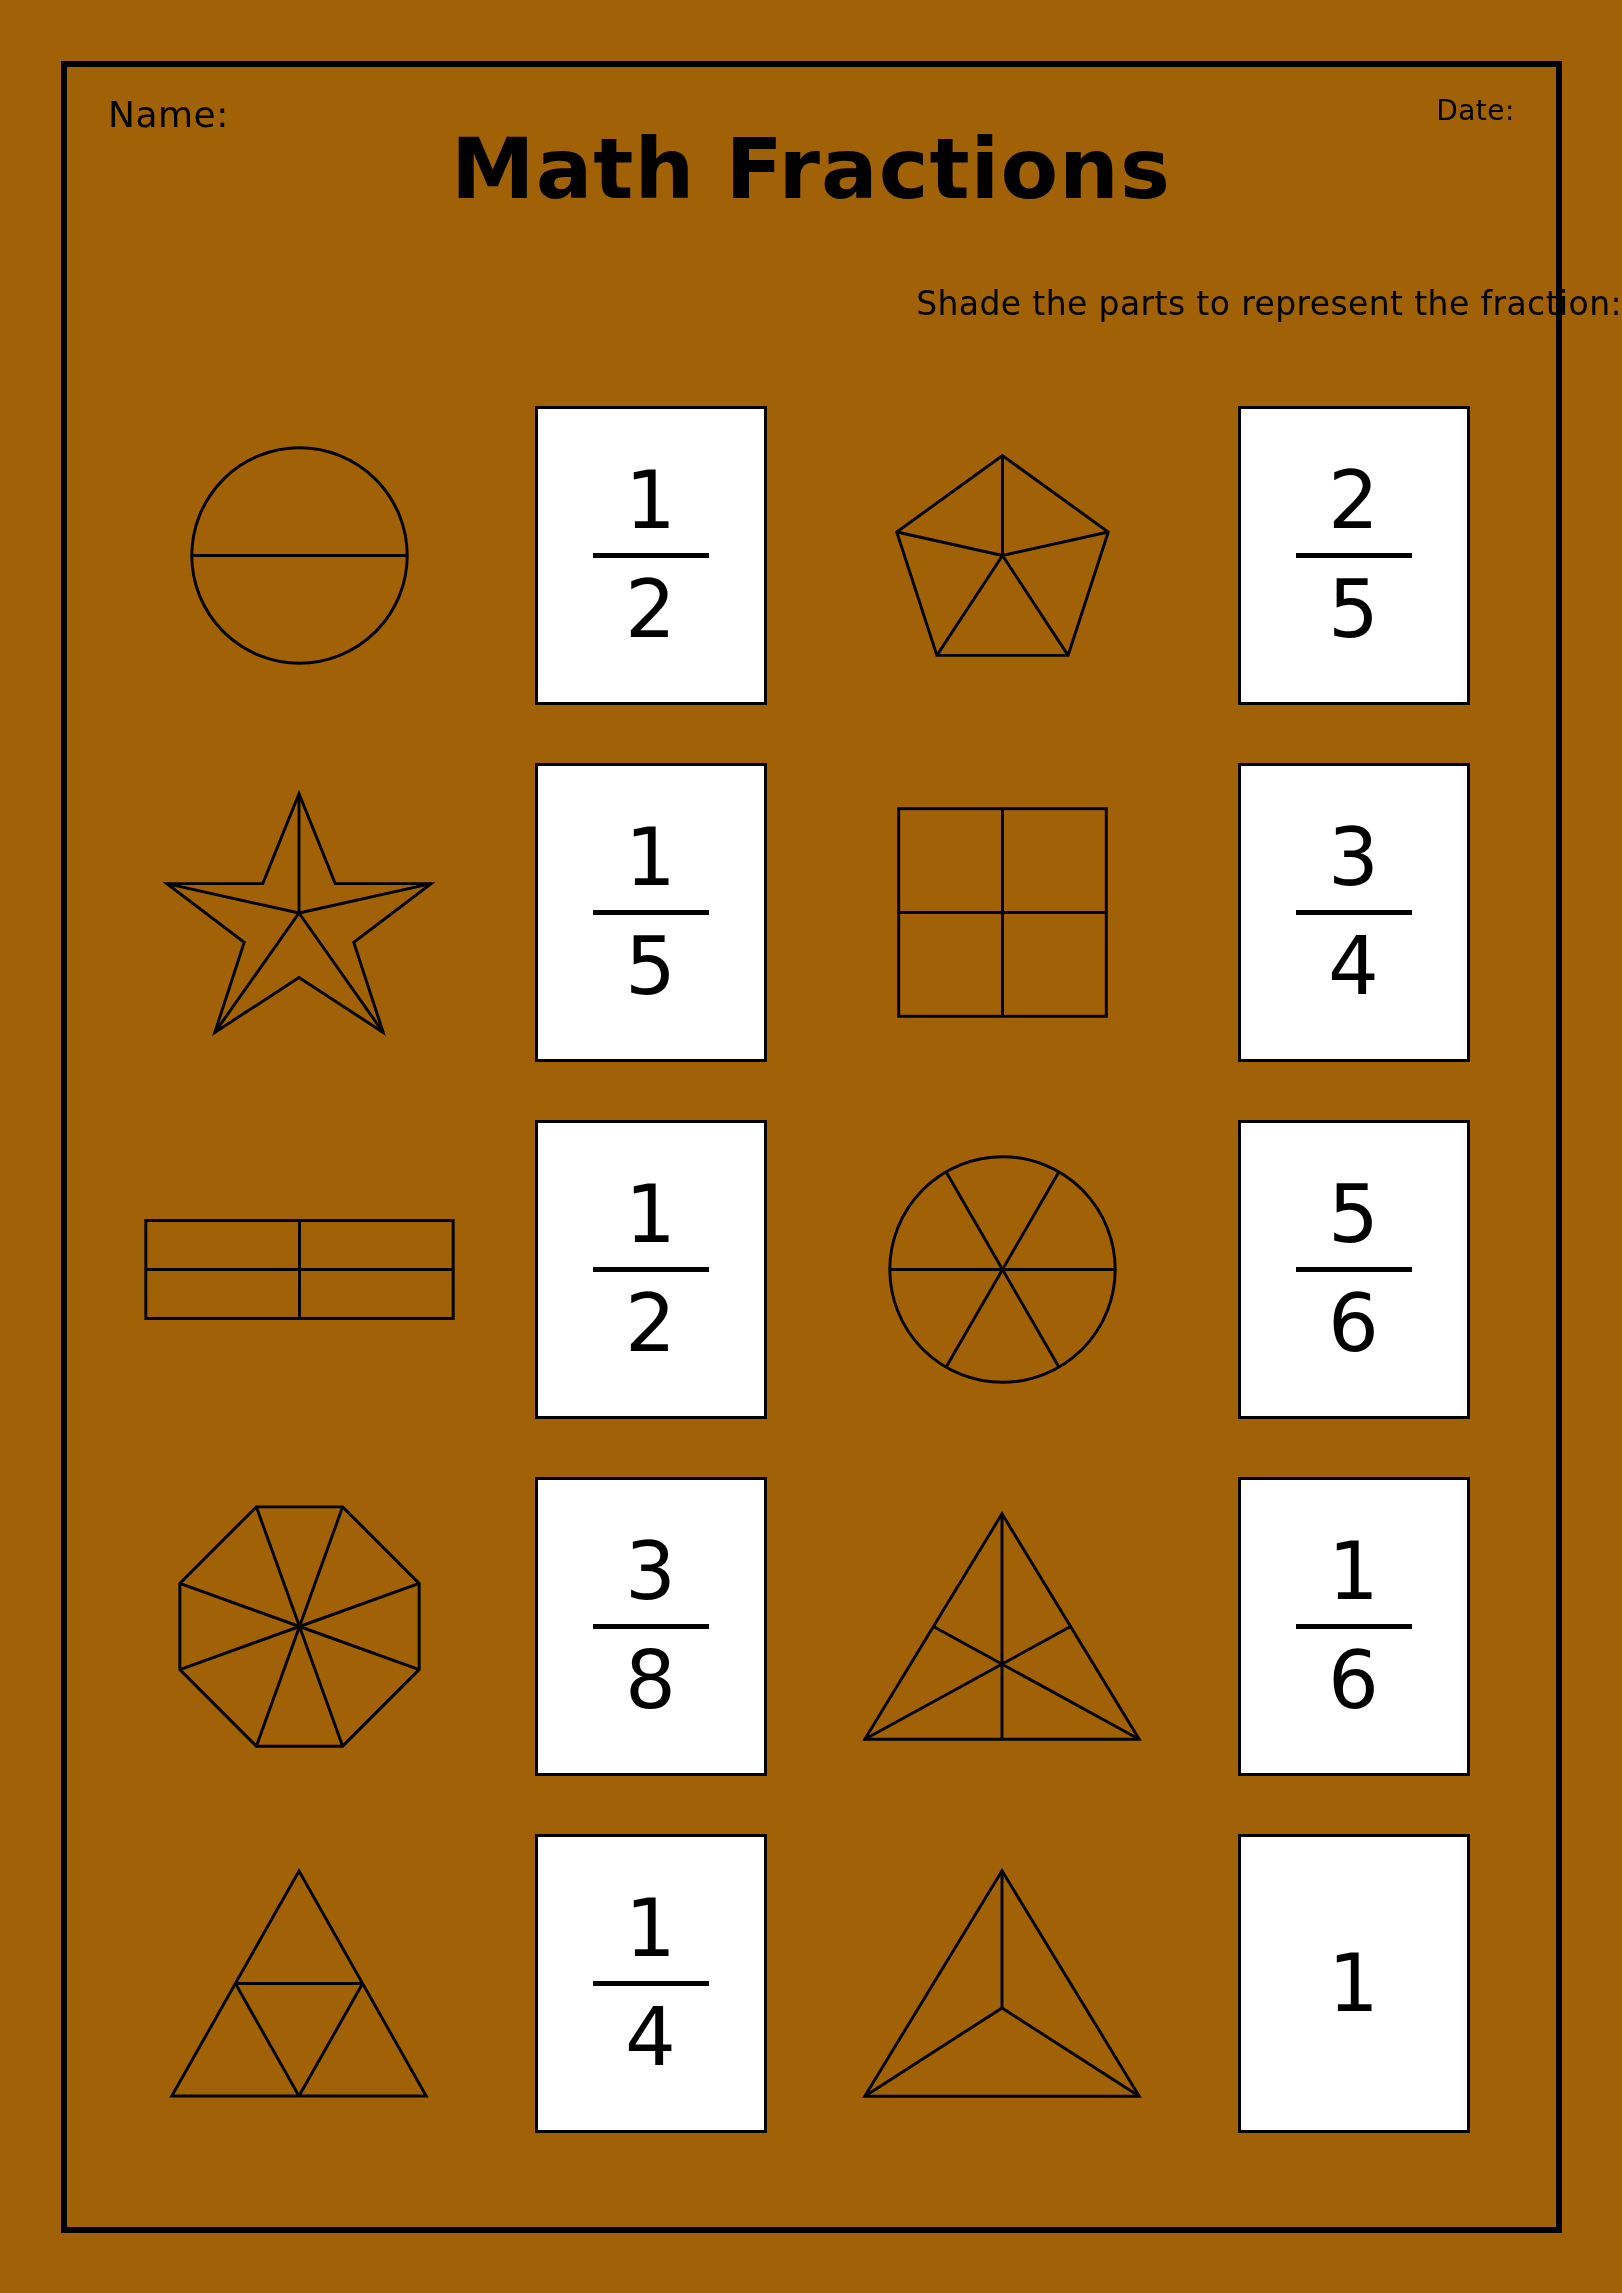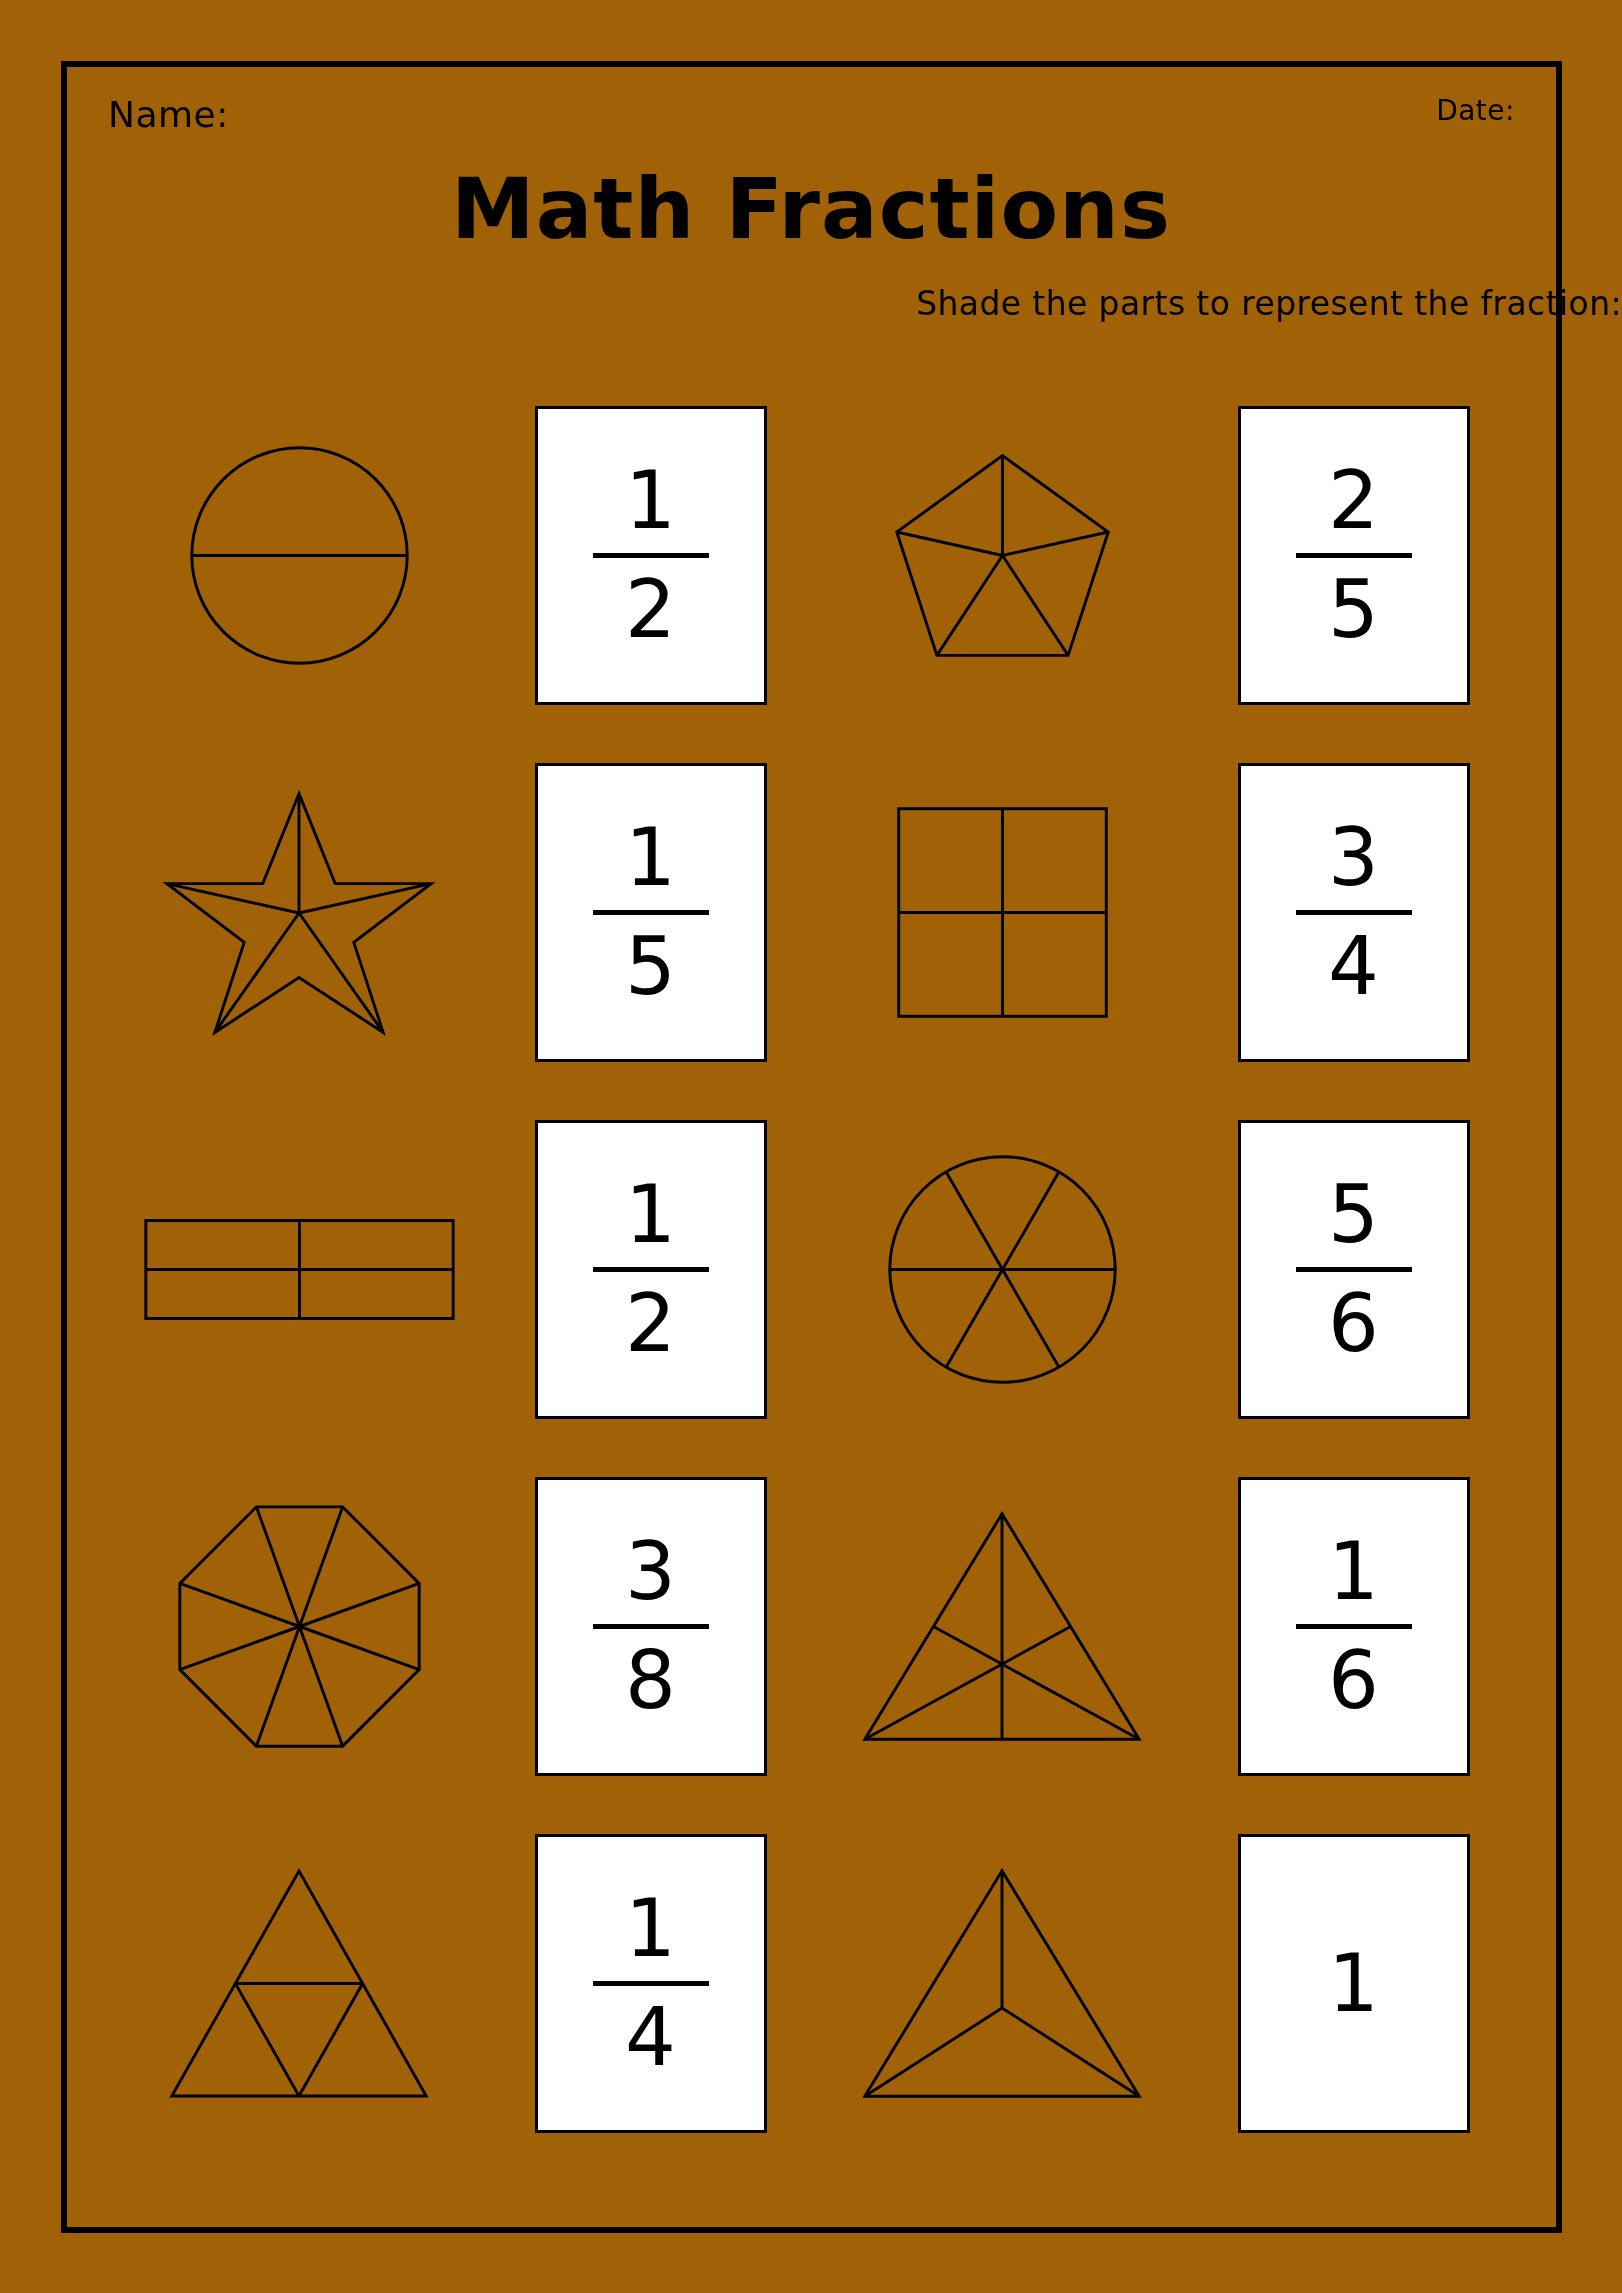--- a/index.html
+++ b/index.html
@@ -56,21 +56,20 @@
   .title {
     position: absolute;
     left: 0;
     top: 120px;
     width: 1622px;
     text-align: center;
     font-family: "DejaVu Sans", sans-serif;
     font-weight: bold;
     font-size: 84px;
     letter-spacing: 1px;
-    margin-top: 40px;
   }
   .subtitle {
     position: absolute;
     left: 0;
     top: 284px;
     width: 1622px;
     text-align: right;
     font-family: "DejaVu Sans", sans-serif;
     font-size: 33px;
     letter-spacing: 0.4px;

